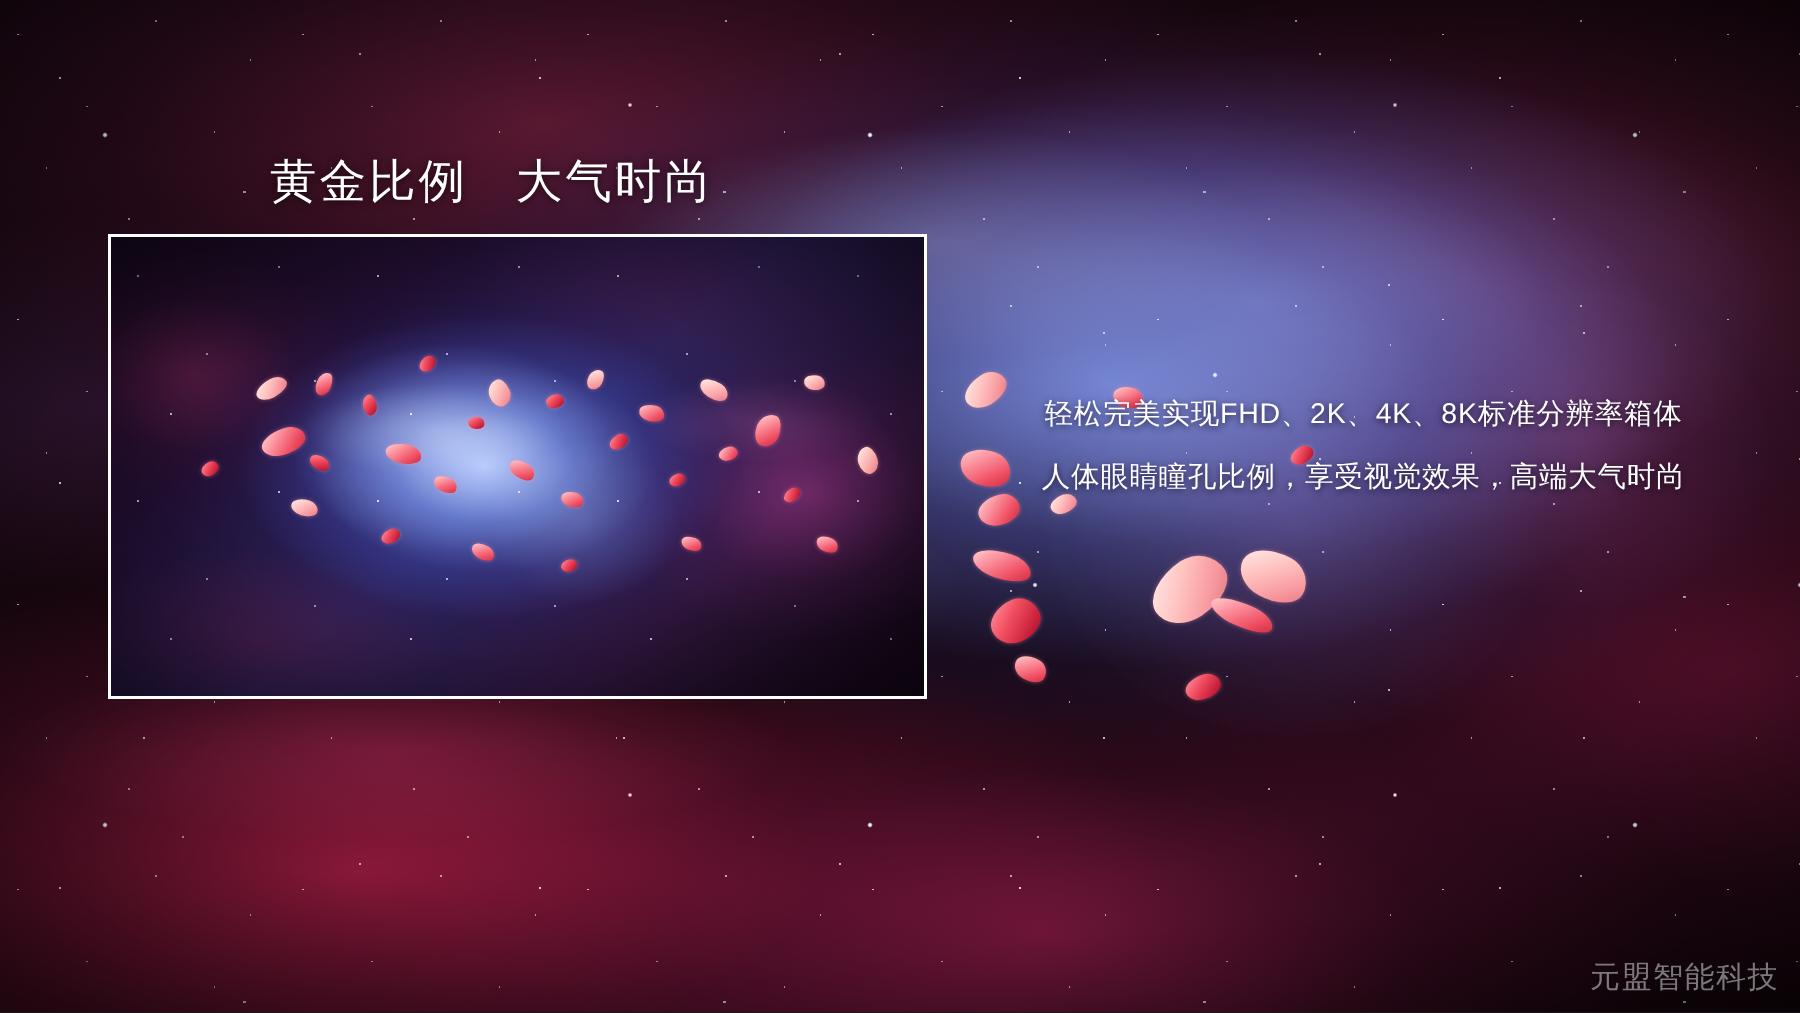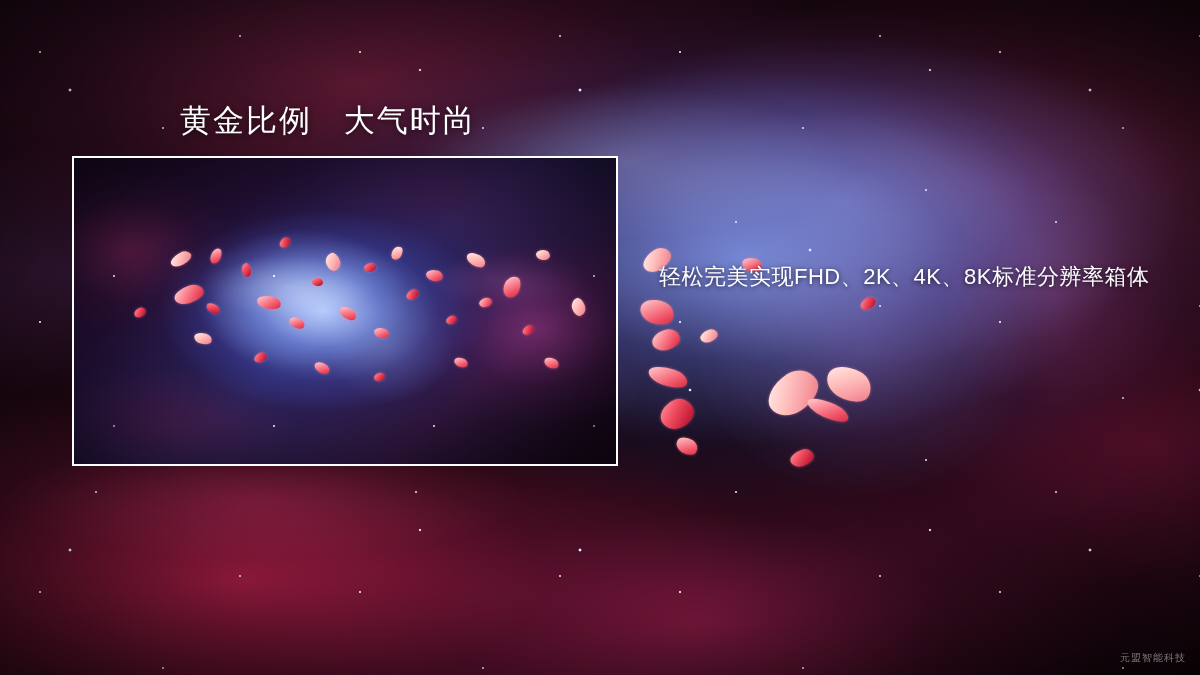--- a/index.html
+++ b/index.html
@@ -172,34 +172,35 @@
 
   
   .body-copy {
     position: absolute;
     left: 659px;
     top: 256px;
     width: 500px;
     color: #ffffff;
   }
   .copy-line {
-    font-size: 22px;
+    font-size: 19px;
     line-height: 42px;
     letter-spacing: 0.5px;
     white-space: pre;
     text-shadow: 0 1px 5px rgba(10,0,20,0.75);
+    text-align: center;
   }
 
   
   .watermark {
     position: absolute;
     right: 14px;
     bottom: 10px;
     color: rgba(170,170,175,0.70);
-    font-size: 10px;
+    font-size: 20px;
     letter-spacing: 1px;
     white-space: pre;
   }
 </style>
 </head>
 <body>
 
 <div id="slide">
 
   <div class="bg-layer bg-base"></div>
@@ -263,17 +264,18 @@
       <div class="petal pale" style="left: 766px; top: 374px; width: 54px; height: 38px; transform: rotate(-34deg);"></div>
       <div class="petal" style="left: 806px; top: 402px; width: 44px; height: 16px; transform: rotate(24deg);"></div>
       <div class="petal pale" style="left: 826px; top: 368px; width: 46px; height: 32px; transform: rotate(28deg);"></div>
       <div class="petal deep" style="left: 790px; top: 450px; width: 24px; height: 16px; transform: rotate(-18deg);"></div>
       <div class="petal" style="left: 742px; top: 258px; width: 20px; height: 14px; transform: rotate(16deg);"></div>
       <div class="petal deep" style="left: 860px; top: 298px; width: 16px; height: 11px; transform: rotate(-28deg);"></div>
     </div>
 
   <div class="body-copy">
     <div class="copy-line">轻松完美实现FHD、2K、4K、8K标准分辨率箱体</div>
+    <div class="copy-line">人体眼睛瞳孔比例，享受视觉效果，高端大气时尚</div>
   </div>
 
   <div class="watermark">元盟智能科技</div>
 
 </div>
 
 </body></html>

